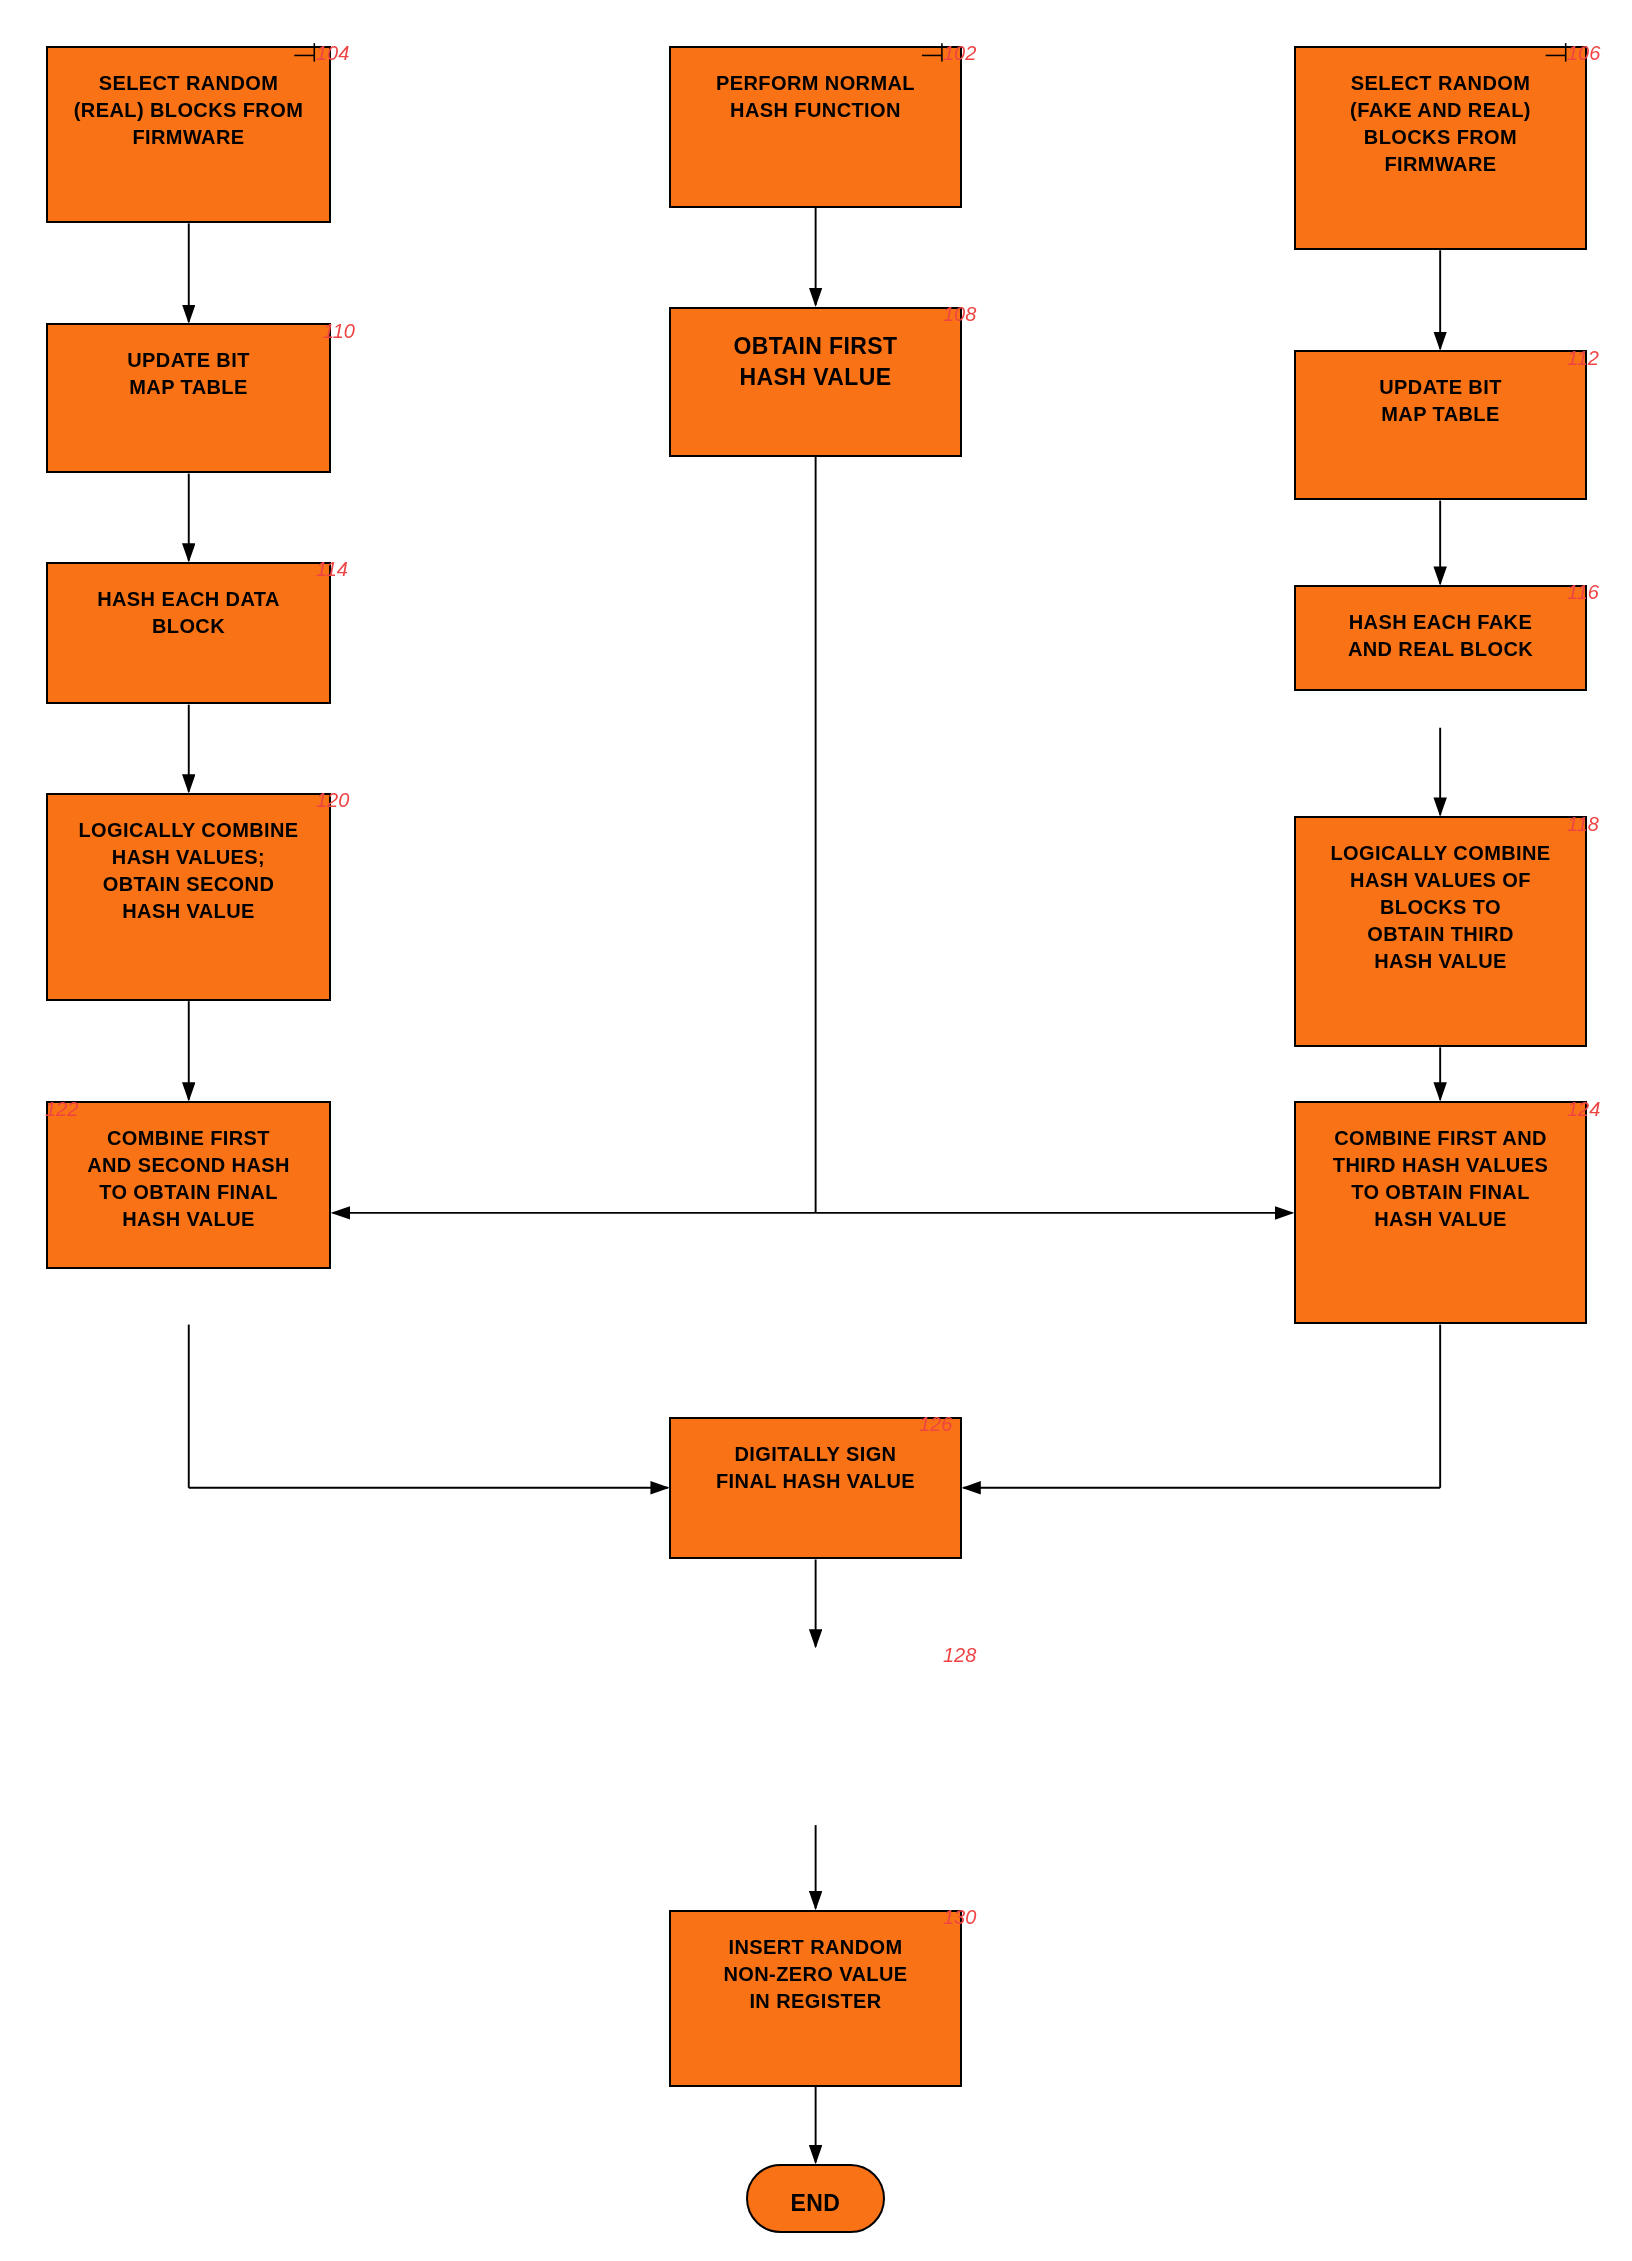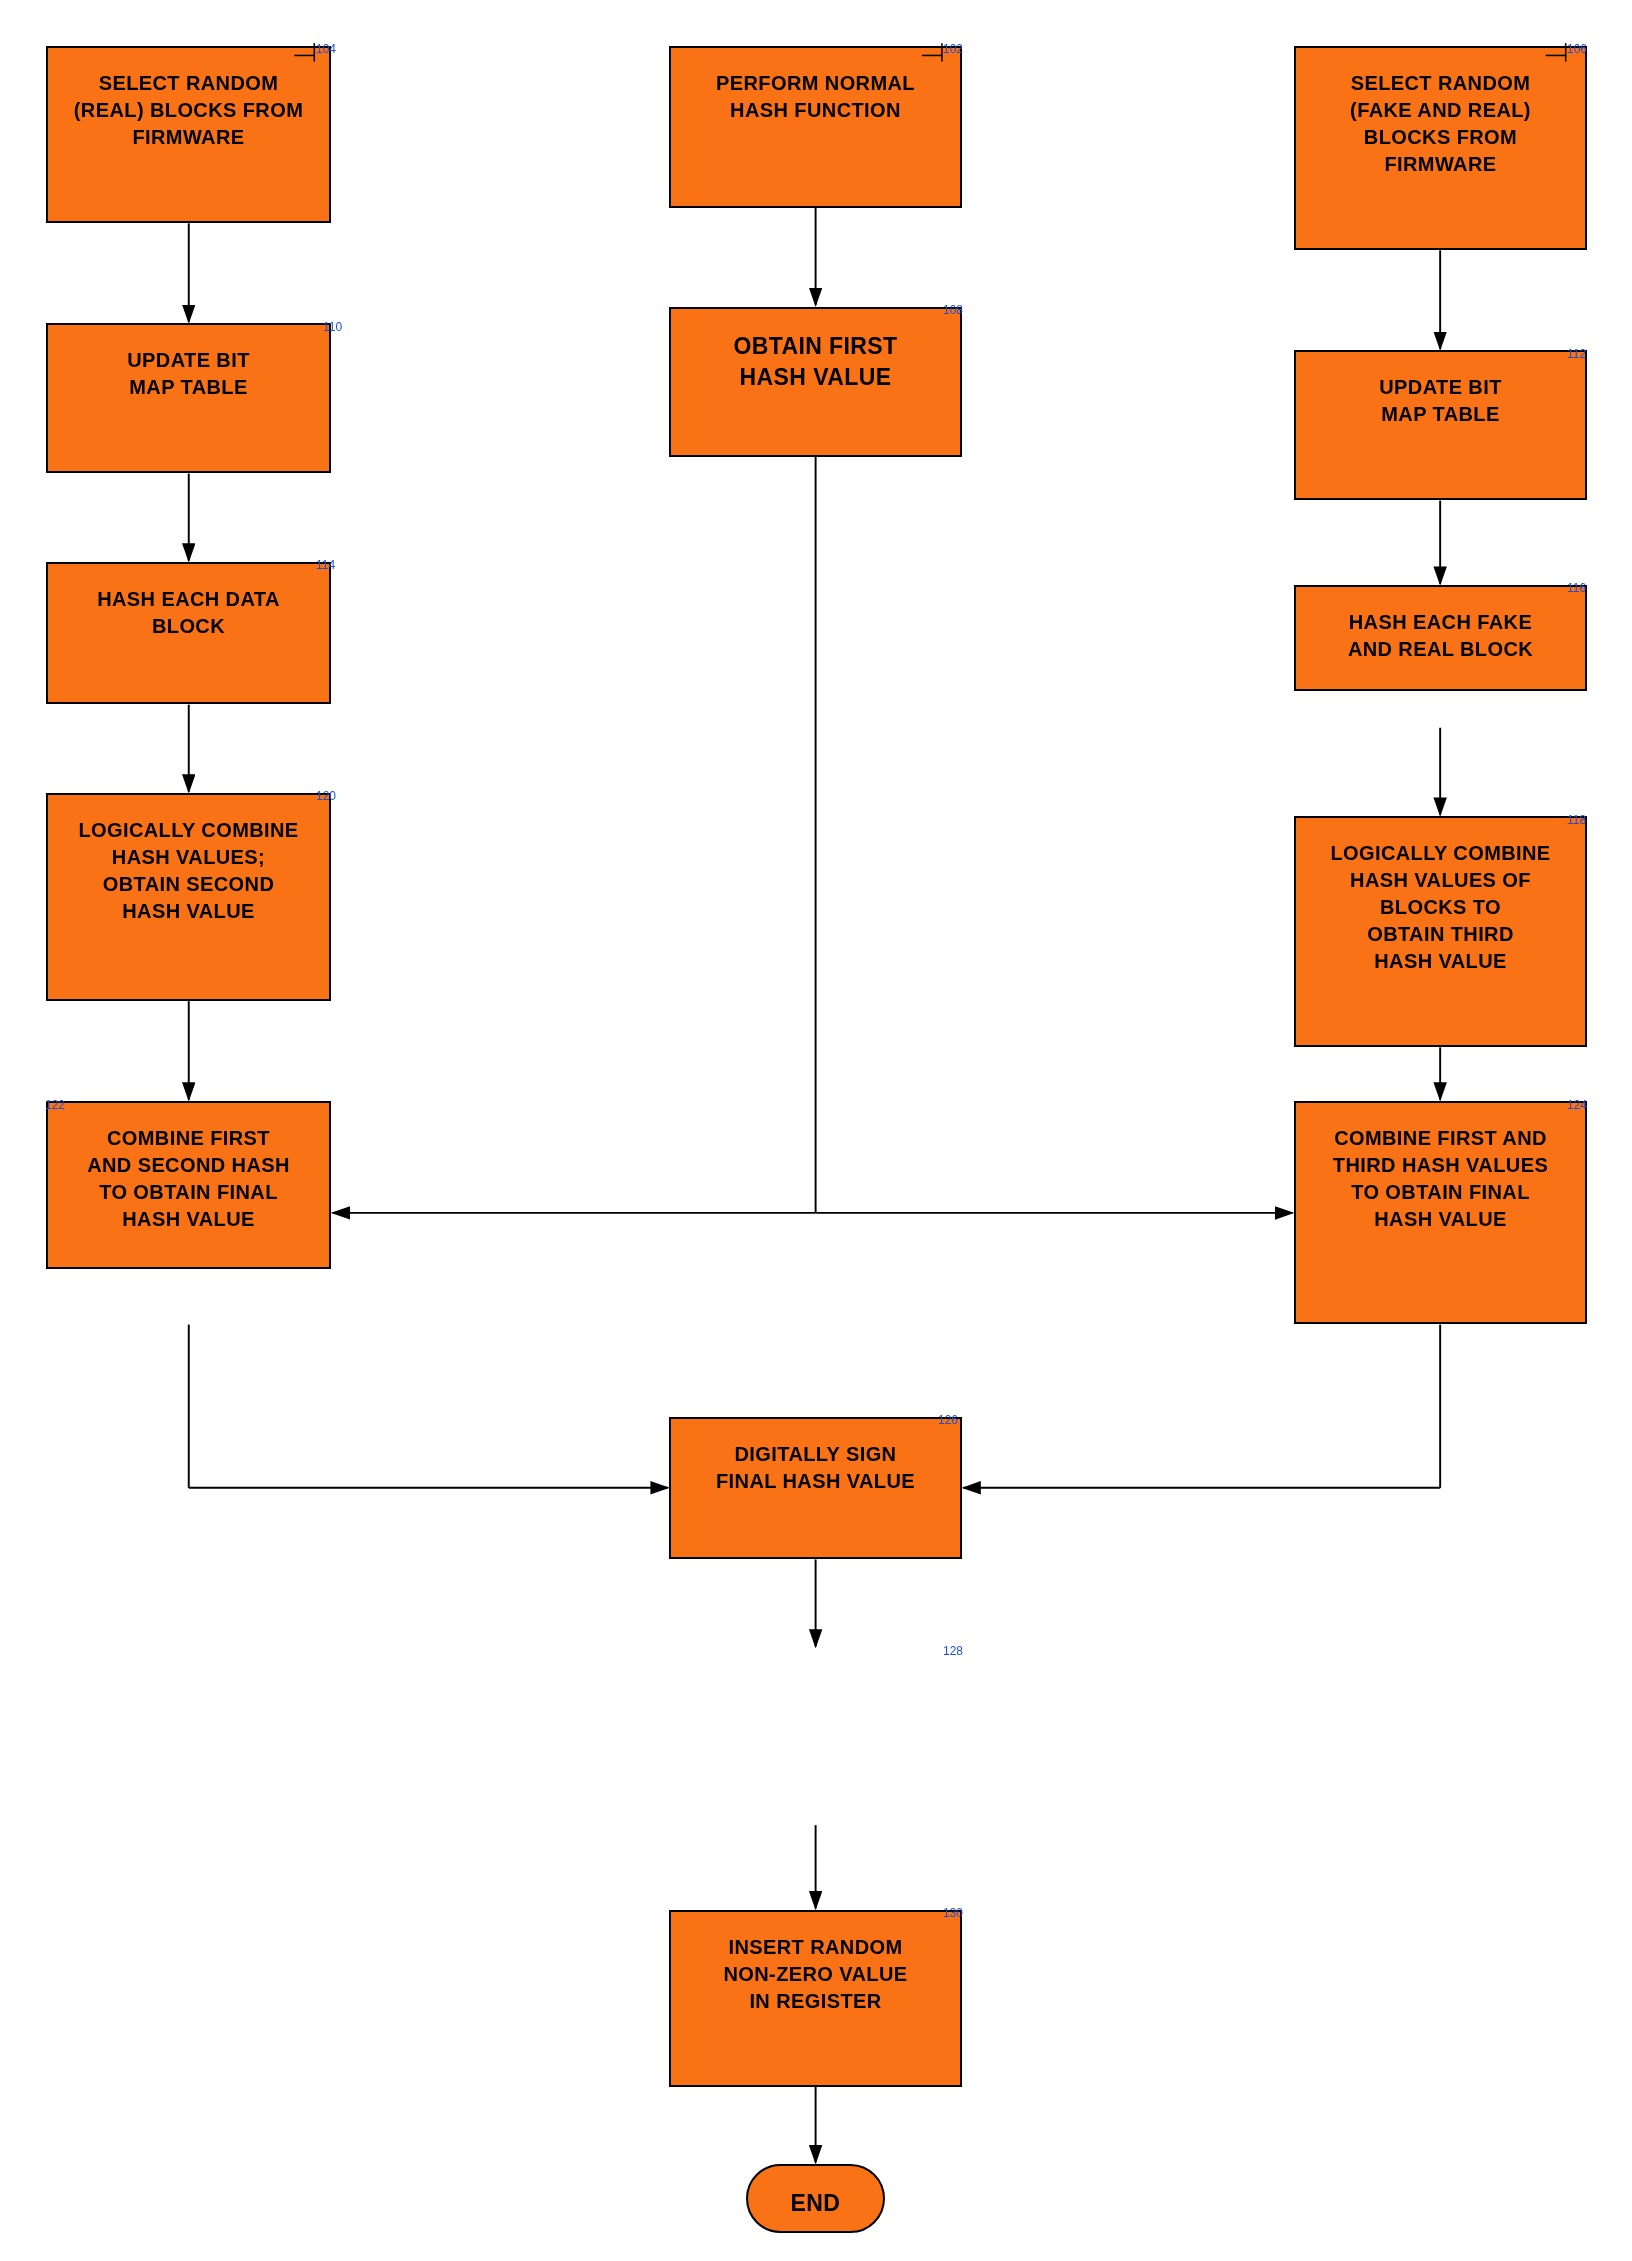--- a/index.html
+++ b/index.html
@@ -27,23 +27,24 @@
       font-weight: bold;
       letter-spacing: 0.4px;
       line-height: 1.35;
       padding: 22px;
     }
     .rounded {
       border-radius: 39px;
     }
     .label {
       position: absolute;
-      font-size: 12px;
+      font-size: 20px;
       font-weight: normal;
-      color: #1d4ed8;
+      color: #ef4444;
+      font-style: italic;
     }
     
     .arrows-svg {
       position: absolute;
       top: 0;
       left: 0;
       width: 1632px;
       height: 2261px;
       pointer-events: none;
     }
@@ -109,21 +110,21 @@
   <span class="label" style="left:45px;top:1098px;">122</span>
 
   <div class="box" style="left:1294px;top:1101px;width:293px;height:223px;font-size:20px;">
     <span>COMBINE FIRST AND<br>THIRD HASH VALUES<br>TO OBTAIN FINAL<br>HASH VALUE</span>
   </div>
   <span class="label" style="left:1567px;top:1098px;">124</span>
 
   <div class="box" style="left:669px;top:1417px;width:293px;height:142px;font-size:20px;">
     <span>DIGITALLY SIGN<br>FINAL HASH VALUE</span>
   </div>
-  <span class="label" style="left:938px;top:1413px;">126</span>
+  <span class="label" style="left:919px;top:1413px;">126</span>
 
   <span class="label" style="left:943px;top:1644px;">128</span>
 
   <div class="box" style="left:669px;top:1910px;width:293px;height:177px;font-size:20px;">
     <span>INSERT RANDOM<br>NON-ZERO VALUE<br>IN REGISTER</span>
   </div>
   <span class="label" style="left:943px;top:1906px;">130</span>
 
   <div class="box rounded" style="left:746px;top:2164px;width:139px;height:69px;font-size:23px;">
     <span>END</span>

